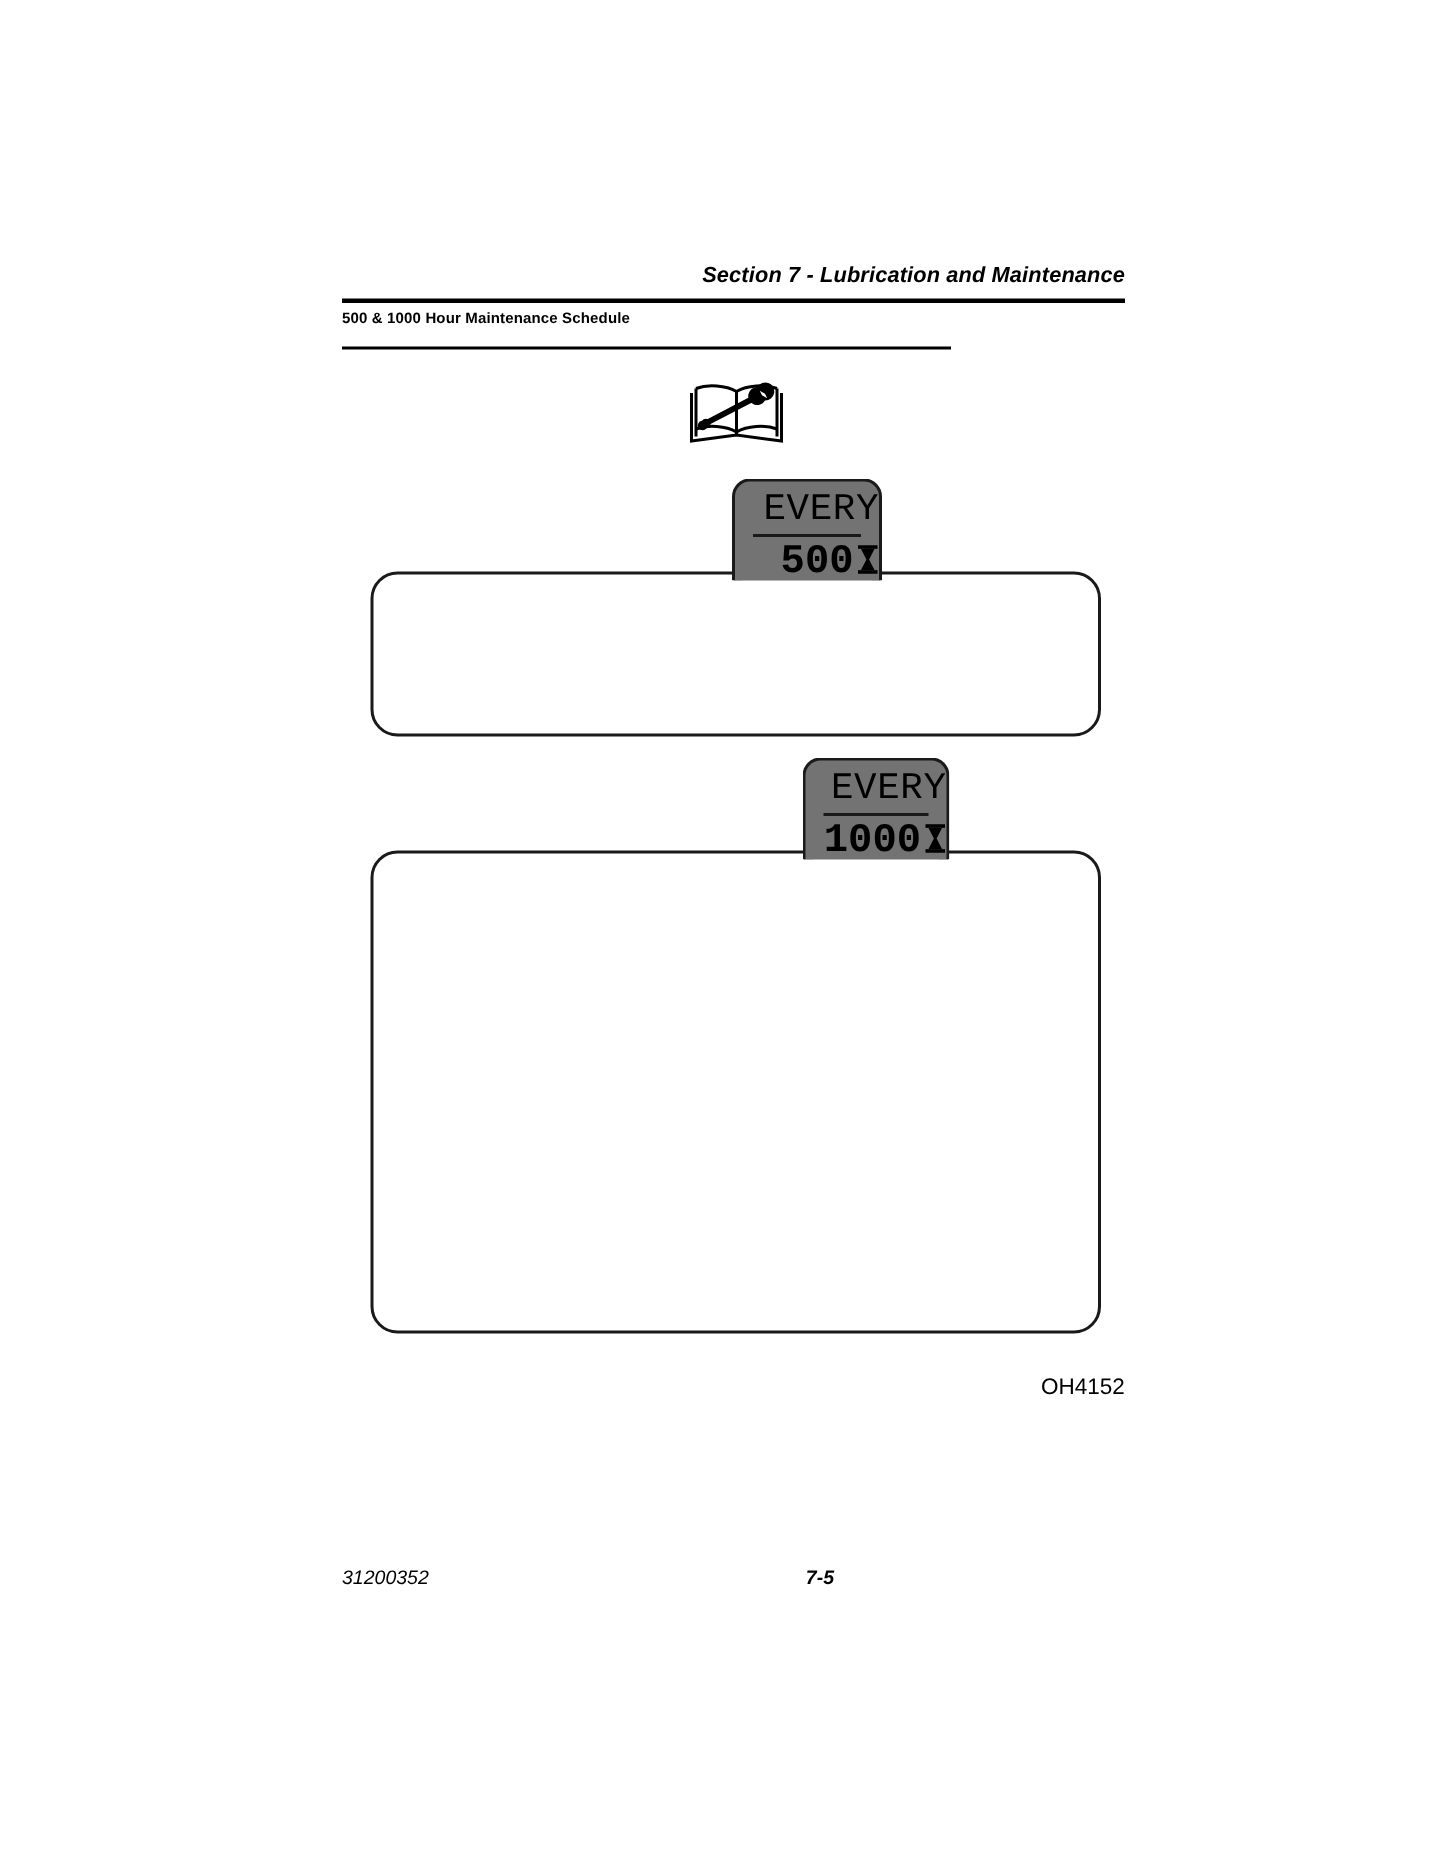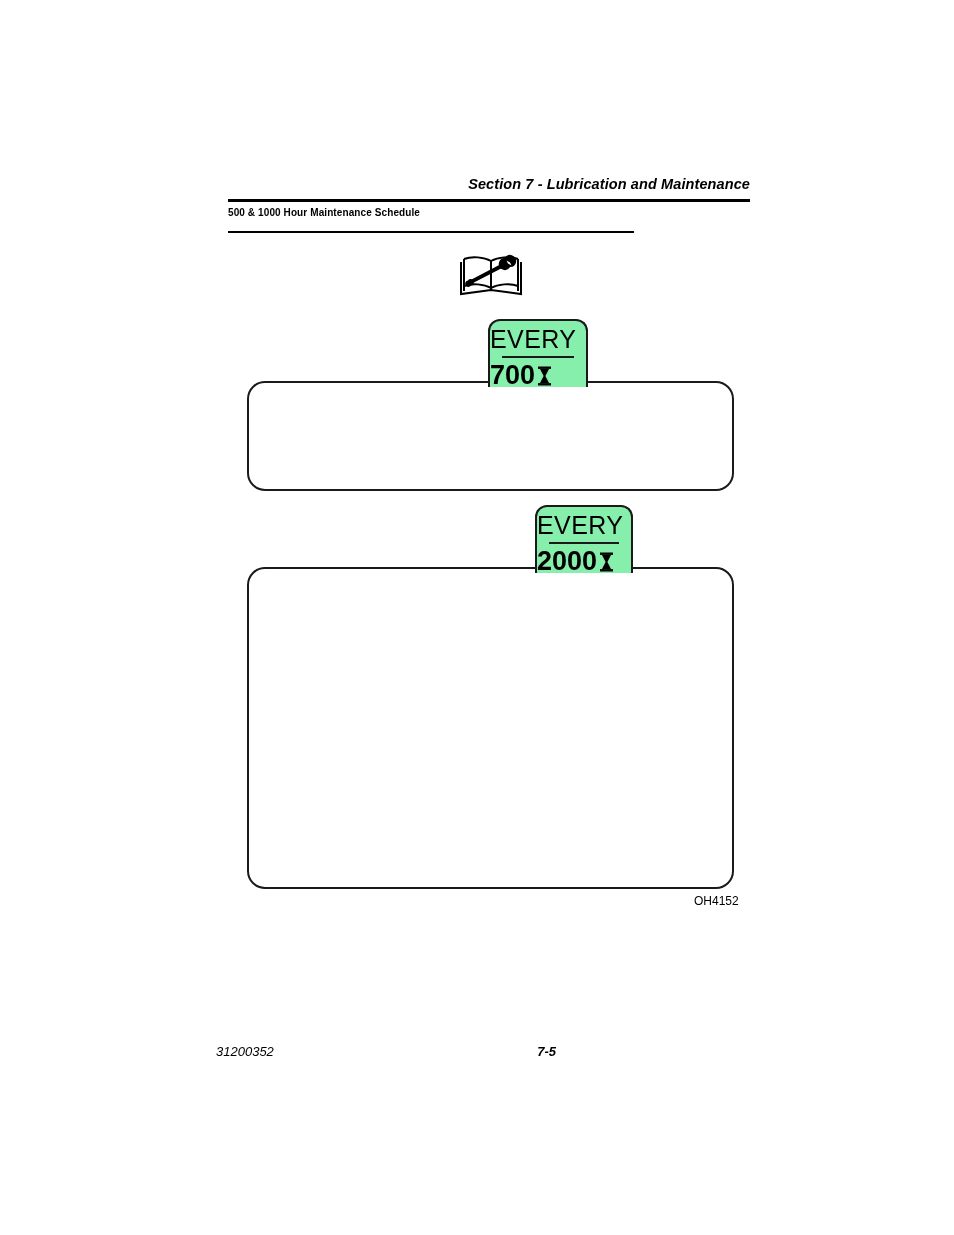--- a/index.html
+++ b/index.html
@@ -38,23 +38,24 @@
   
   .book-icon { position:absolute; left:458px; top:253px; }
 
   
   .tab {
     position:absolute;
     box-sizing:border-box;
     border:2.2px solid #1a1a1a;
     border-bottom:none;
     border-radius:12px 12px 0 0;
-    background:#86efac;
-    text-align:left;
+    background:#737373;
+    text-align:right;
     z-index:3;
+    font-family:Liberation Mono, monospace;
   }
   .tab .every {
     font-size:25px; letter-spacing:.4px; line-height:1;
     padding:6px 0 3px 0;
   }
   .tab .divider {
     height:2.2px; background:#1a1a1a;
     margin:1px 12px 0 12px;
   }
   .tab .num {
@@ -105,25 +106,25 @@
   }
   .cell .label {
     margin-top:4px;
     font-size:11.2px;
     line-height:11.6px;
     letter-spacing:0px;
   }
 
   
   .drawing-no {
-    position:absolute; left:694px; top:894px;
-    font-size:12px;
+    position:absolute; left:694px; top:916px;
+    font-size:15px;
   }
   .foot-left {
-    position:absolute; left:216px; top:1044px;
+    position:absolute; left:228px; top:1044px;
     font-size:13px; font-style:italic;
   }
   .foot-right {
     position:absolute; right:204px; top:1044px;
     font-size:13px; font-weight:bold;font-style:italic;
   }
 </style>
 </head>
 <body>
 
@@ -150,21 +151,21 @@
         <path d="M47 5 a6 6 0 1 0 5 9 a6 6 0 1 0 -5 -9 Z M48.5 7.5 l3.5 2 l1.5 3 l-3.5 -2 Z"></path>
         <path d="M10 27.5 a3.2 3.2 0 1 0 3 5 a3.2 3.2 0 1 0 -3 -5 Z"></path>
       </g>
     </svg>
   </div>
 
   <div class="tab" id="tab500" style="left:488px; top:319px; width:100px; height:68px;">
     <div class="every">EVERY</div>
     <div class="divider"></div>
     <div class="num">
-      <span>700</span><span class="hourglass">
+      <span>500</span><span class="hourglass">
         <svg width="15" height="20" viewBox="0 0 15 20">
           <rect x="1" y="0.5" width="13" height="2.4" fill="#000"></rect>
           <rect x="1" y="17.1" width="13" height="2.4" fill="#000"></rect>
           <path d="M3 3 L12 3 L8.4 10 L12 17 L3 17 L6.6 10 Z" fill="#000"></path>
         </svg>
       </span>
     </div>
   </div>
 
   <div class="panel" id="panel500" style="left:247px; top:381px; width:487px; height:110px;"></div>
@@ -233,21 +234,21 @@
             <path d="M10.3 2.6 l2 1.1 l0.9 1.8 l-2 -1.1 Z" fill="#fff"></path>
             <path d="M2 10.5 a1.8 1.8 0 1 0 1.6 2.8 a1.8 1.8 0 1 0 -1.6 -2.8 Z" fill="#000"></path>
           </svg></span></div>
     <div class="label">Check Wheel<br>Lug Nut<br>Torque</div>
   </div>
 
   <div class="tab" id="tab1000" style="left:535px; top:505px; width:98px; height:68px;">
     <div class="every">EVERY</div>
     <div class="divider"></div>
     <div class="num">
-      <span>2000</span><span class="hourglass">
+      <span>1000</span><span class="hourglass">
         <svg width="15" height="20" viewBox="0 0 15 20">
           <rect x="1" y="0.5" width="13" height="2.4" fill="#000"></rect>
           <rect x="1" y="17.1" width="13" height="2.4" fill="#000"></rect>
           <path d="M3 3 L12 3 L8.4 10 L12 17 L3 17 L6.6 10 Z" fill="#000"></path>
         </svg>
       </span>
     </div>
   </div>
 
   <div class="panel" id="panel1000" style="left:247px; top:567px; width:487px; height:322px;"></div>

